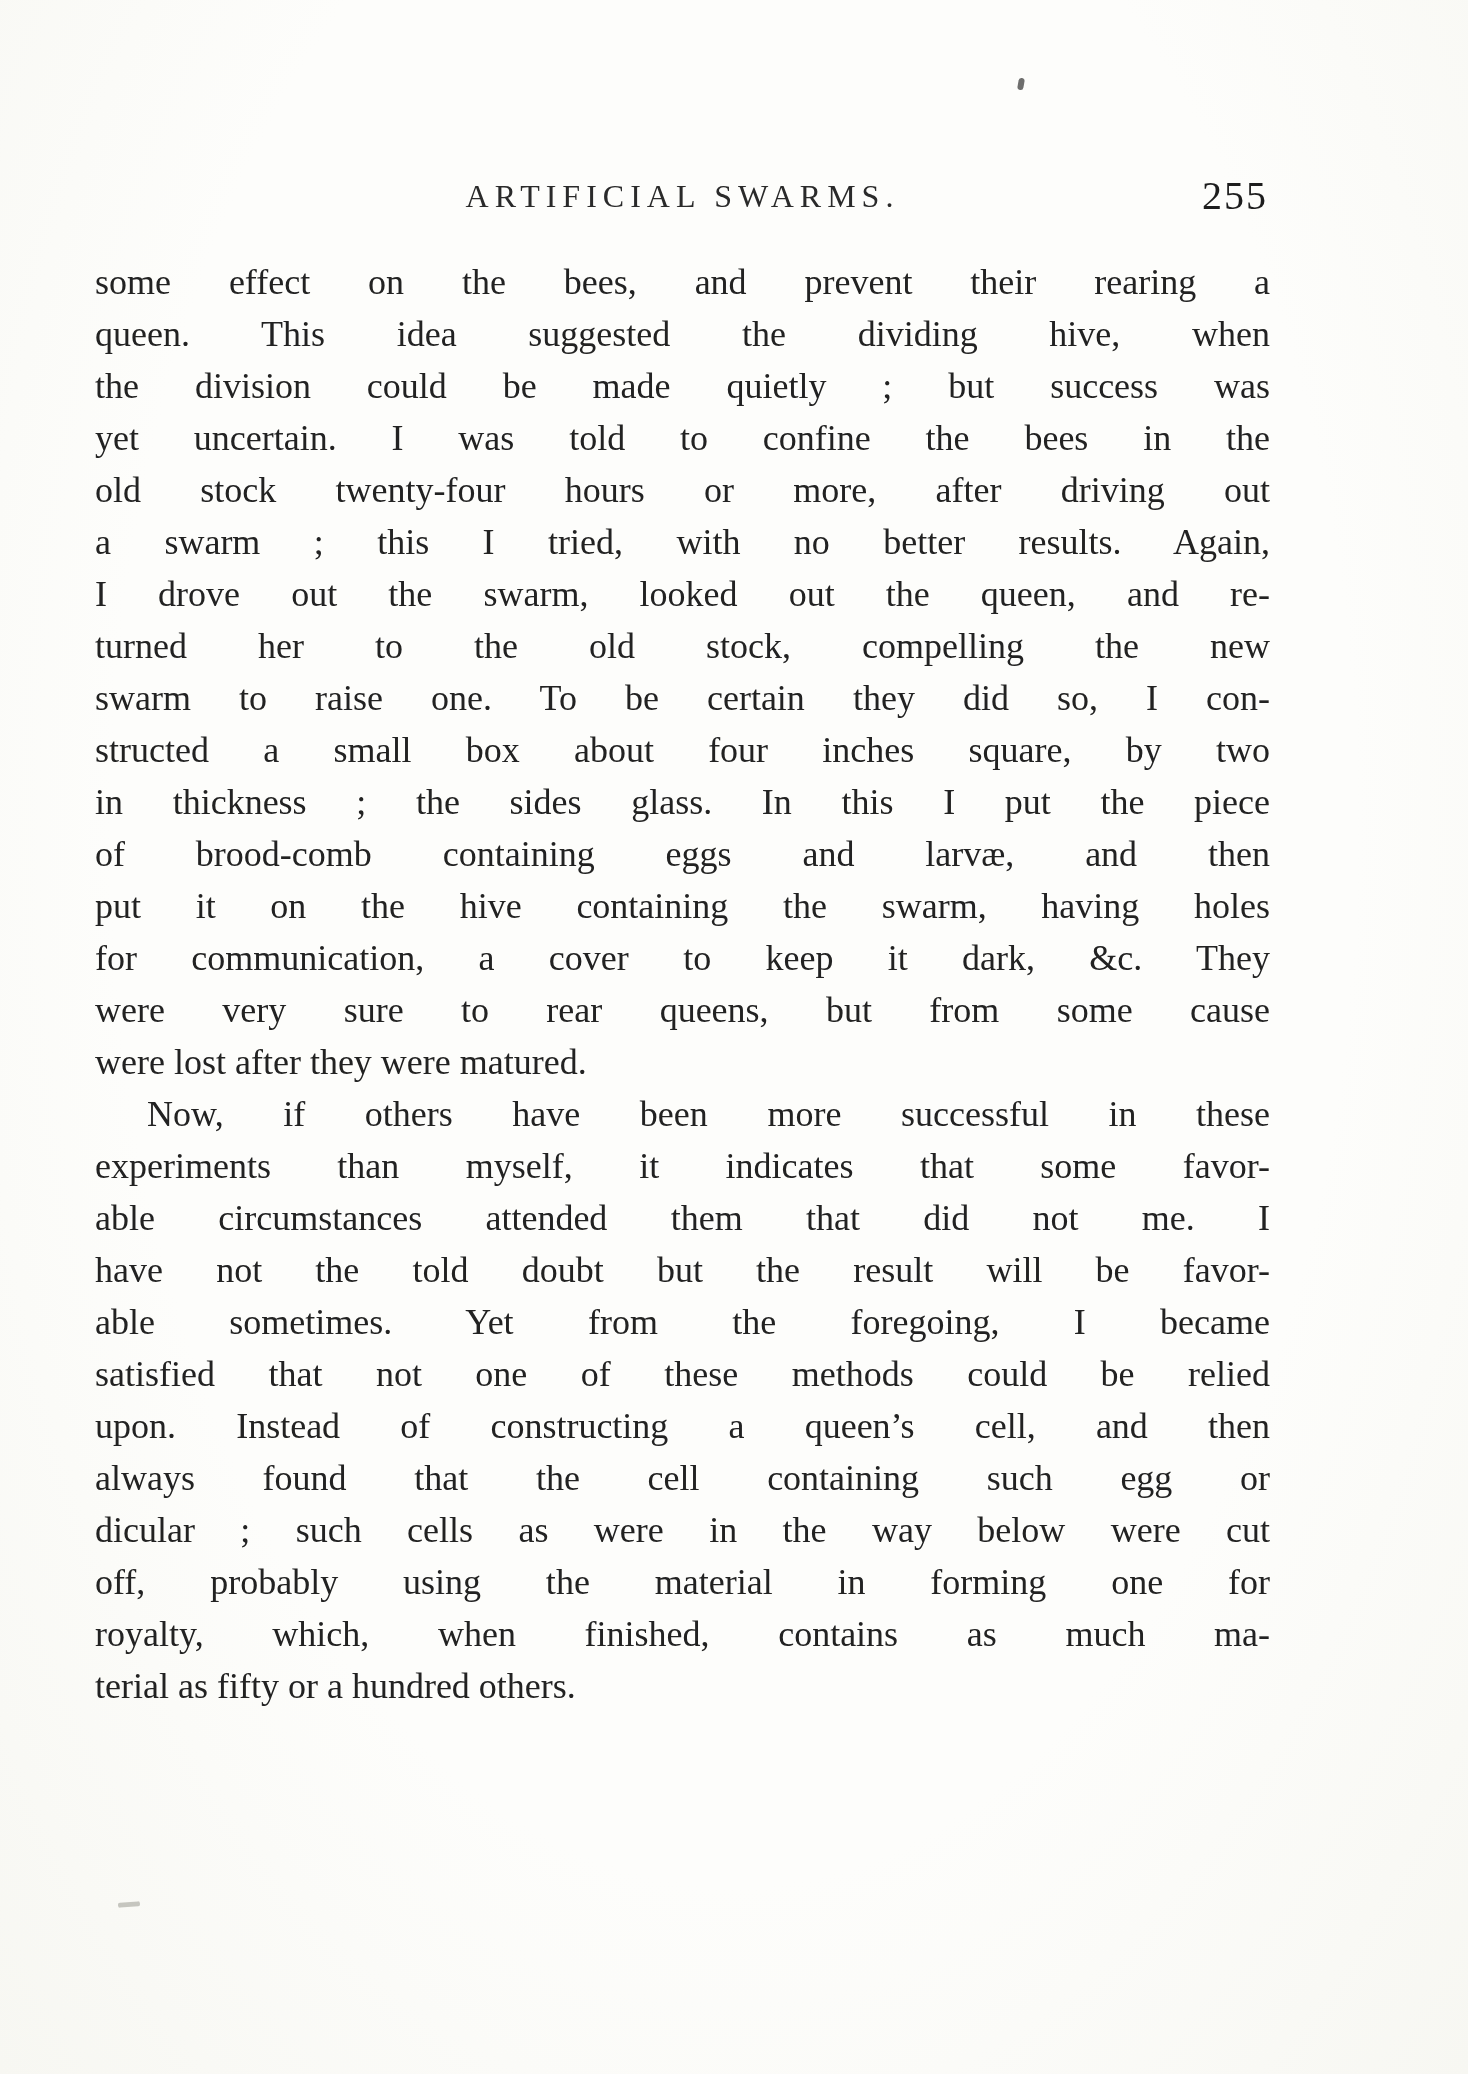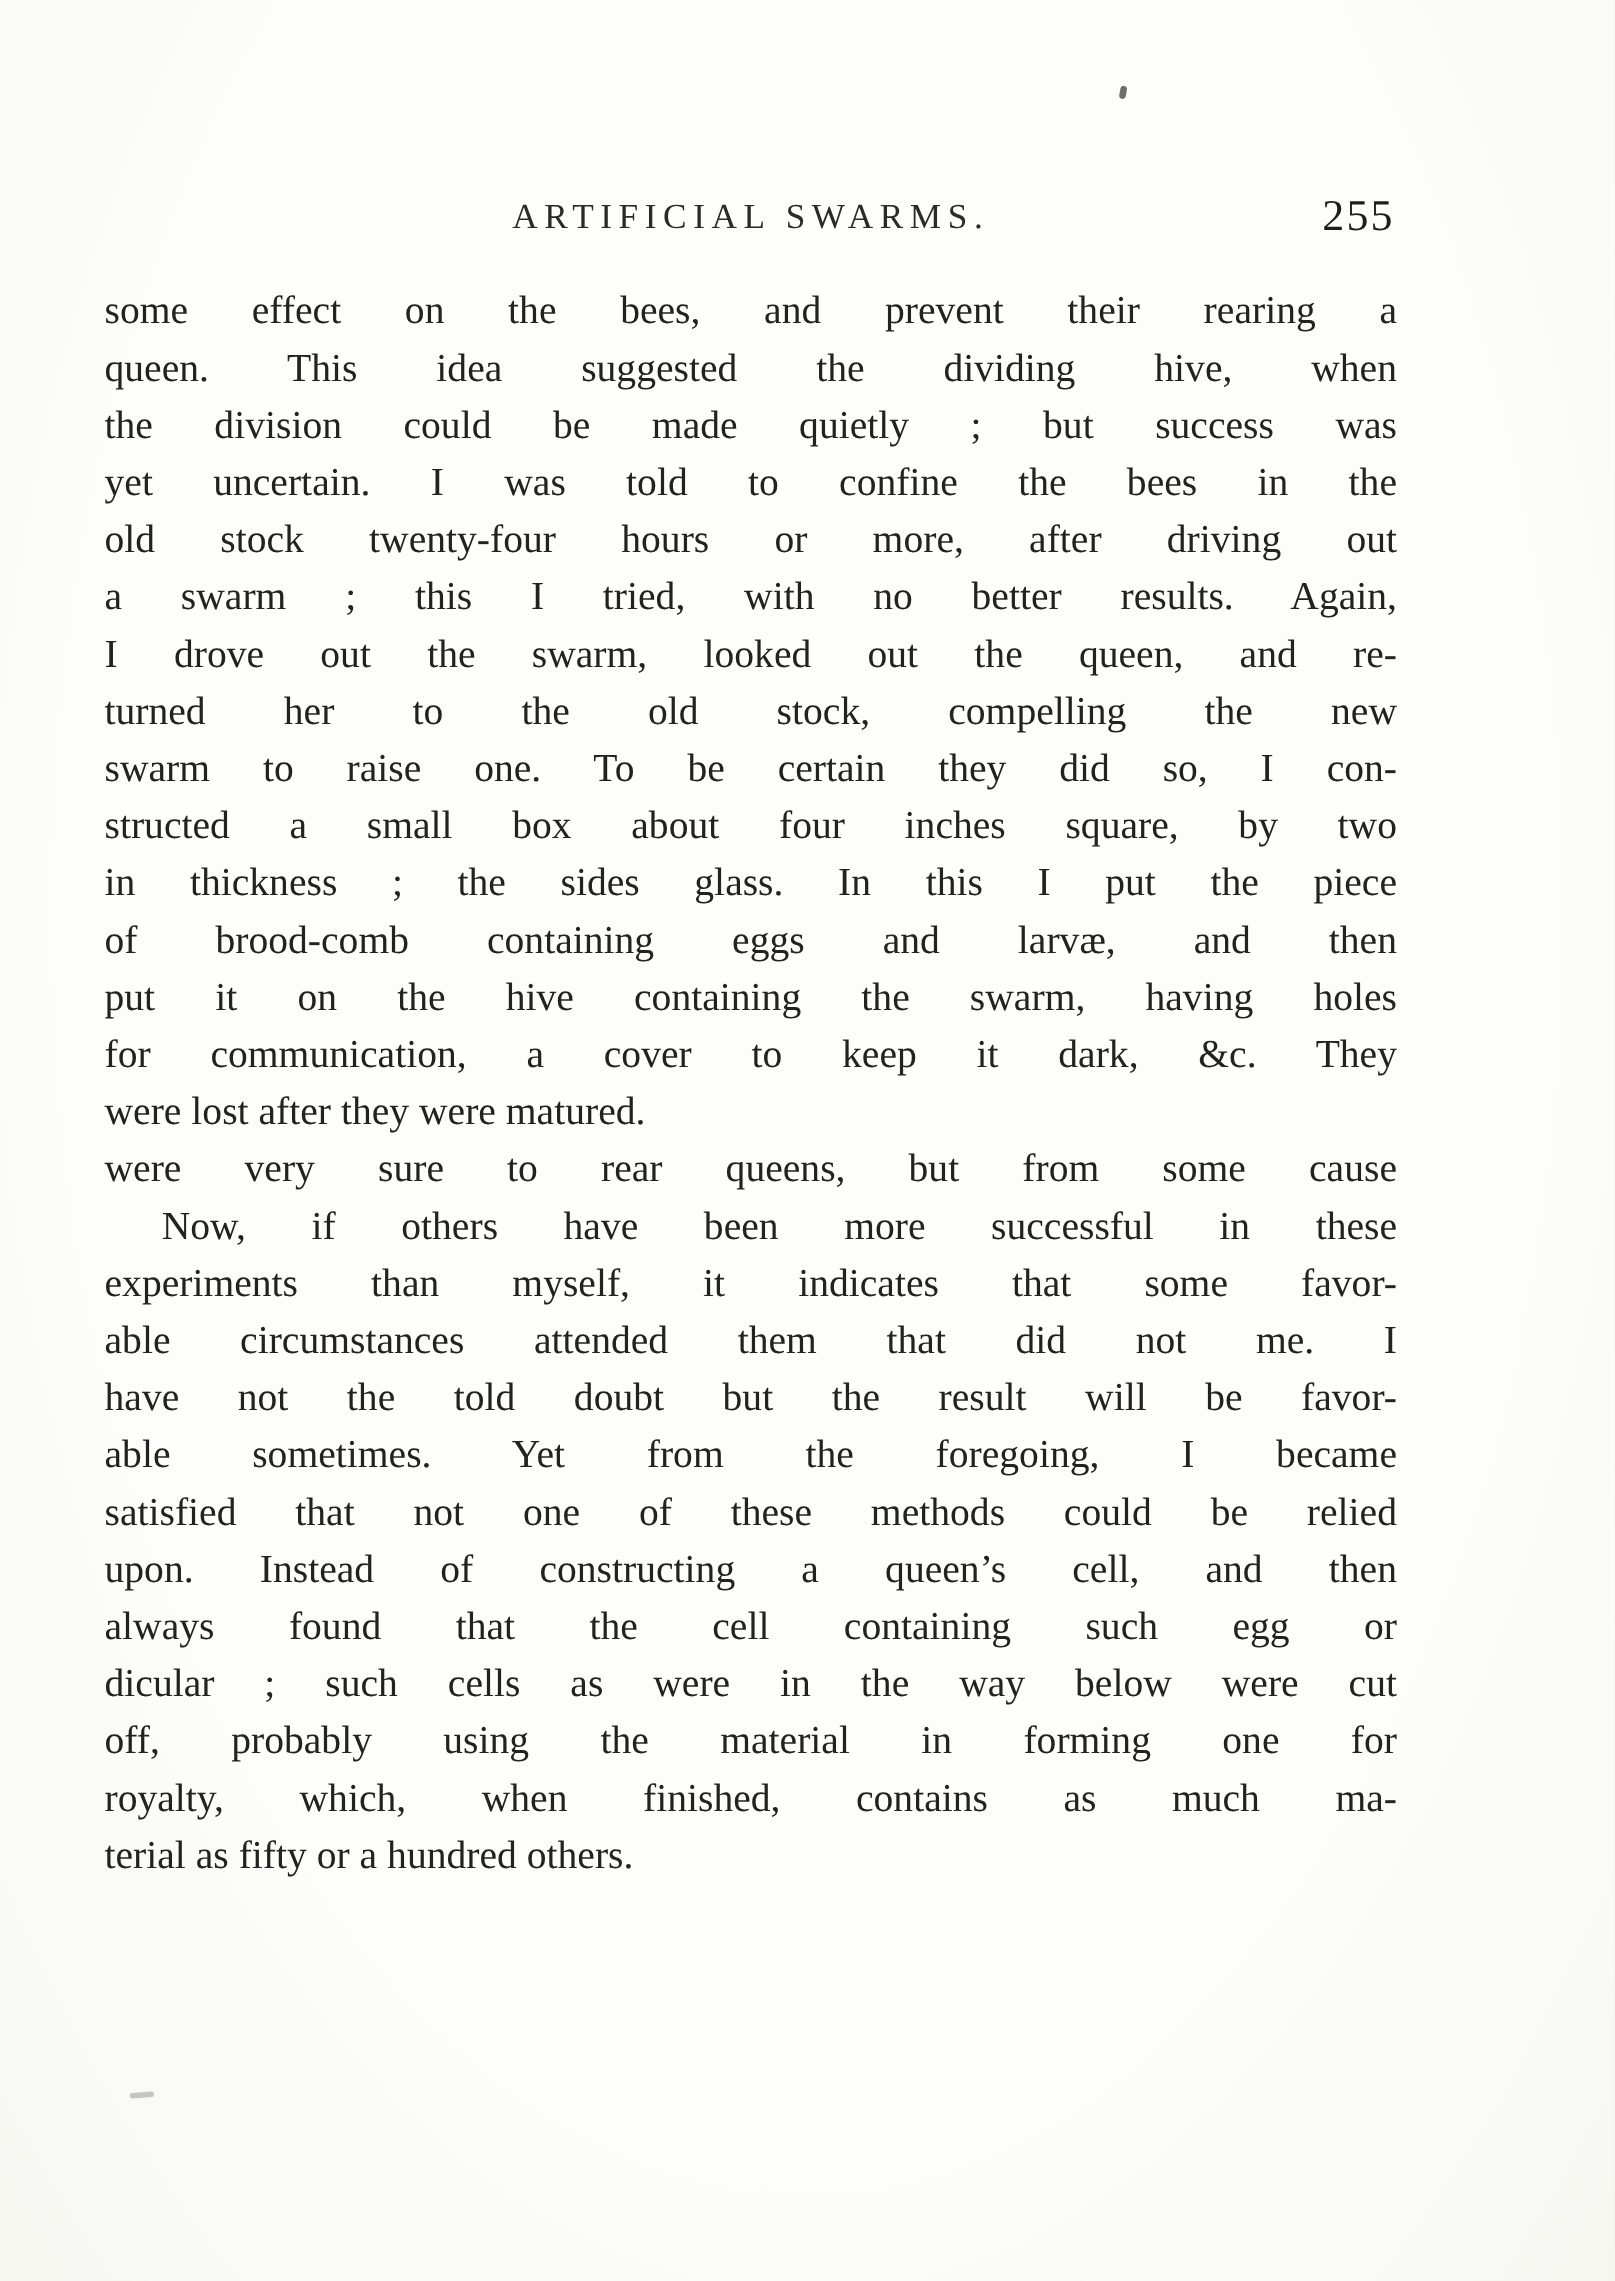--- a/index.html
+++ b/index.html
@@ -117,22 +117,22 @@
         <div class="line">old stock twenty-four hours or more, after driving out</div>
         <div class="line">a swarm ; this I tried, with no better results. Again,</div>
         <div class="line">I drove out the swarm, looked out the queen, and re-</div>
         <div class="line">turned her to the old stock, compelling the new</div>
         <div class="line">swarm to raise one. To be certain they did so, I con-</div>
         <div class="line">structed a small box about four inches square, by two</div>
         <div class="line">in thickness ; the sides glass. In this I put the piece</div>
         <div class="line">of brood-comb containing eggs and larvæ, and then</div>
         <div class="line">put it on the hive containing the swarm, having holes</div>
         <div class="line">for communication, a cover to keep it dark, &amp;c. They</div>
+        <div class="line">were very sure to rear queens, but from some cause</div>
         <div class="line flush">were lost after they were matured.</div>
-        <div class="line">were very sure to rear queens, but from some cause</div>
         <div class="line indent">Now, if others have been more successful in these</div>
         <div class="line">experiments than myself, it indicates that some favor-</div>
         <div class="line">able circumstances attended them that did not me. I</div>
         <div class="line">have not the told doubt but the result will be favor-</div>
         <div class="line">able sometimes. Yet from the foregoing, I became</div>
         <div class="line">satisfied that not one of these methods could be relied</div>
         <div class="line">upon. Instead of constructing a queen’s cell, and then</div>
         <div class="line">always found that the cell containing such egg or</div>
         <div class="line">dicular ; such cells as were in the way below were cut</div>
         <div class="line">off, probably using the material in forming one for</div>

